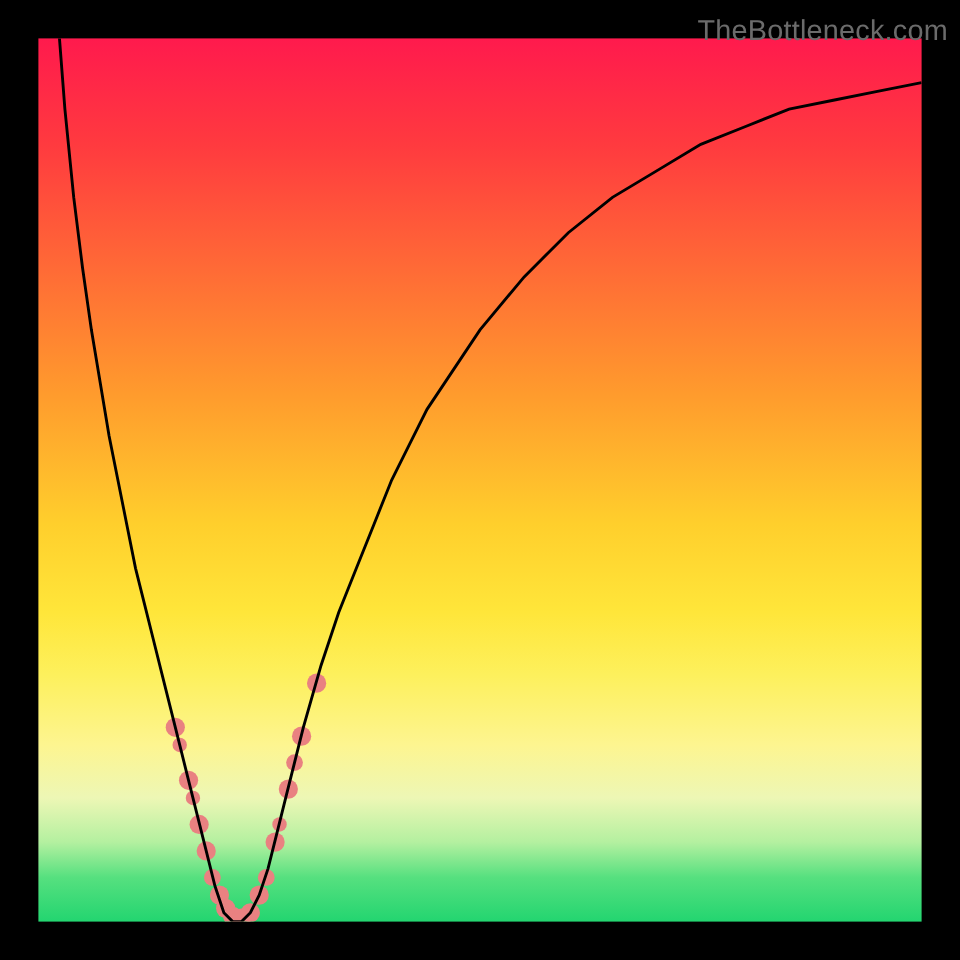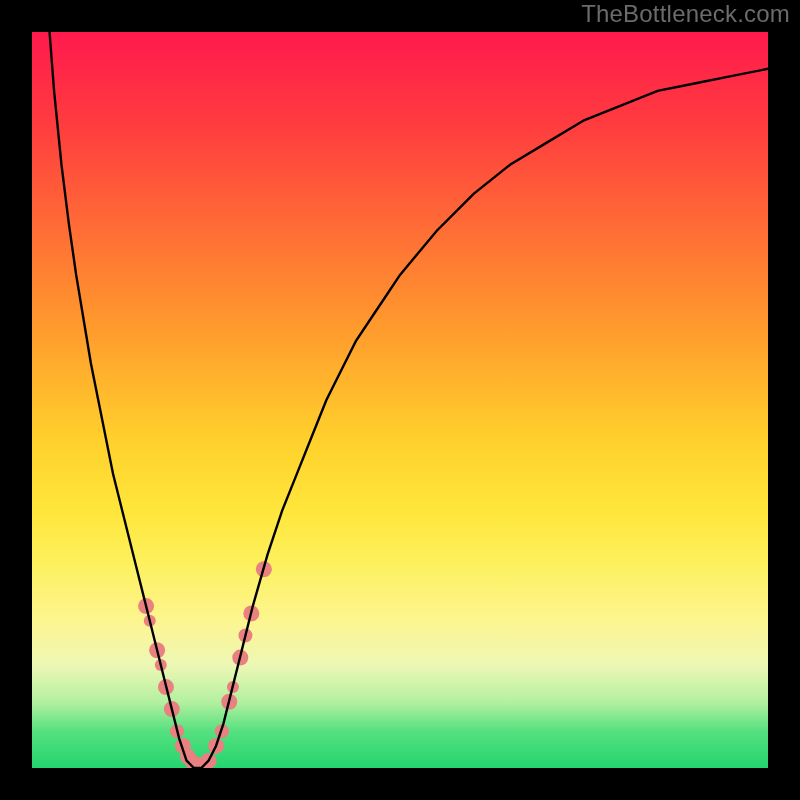--- a/index.html
+++ b/index.html
@@ -34,21 +34,21 @@
       #fdf05c 72%,
       #fdf590 80%,
       #edf7b5 86%,
       #b4f0a0 91%,
       #56e07f 95%,
       #23d570 100%
     );
   }
   .watermark {
     position: absolute;
-    top: 0;
+    top: 12px;
     right: 10px;
     font-size: 24px;
     color: #6b6b6b;
     font-weight: 500;
     letter-spacing: 0.2px;
     user-select: none;
   }
   svg.overlay {
     position: absolute;
     left: 0;

